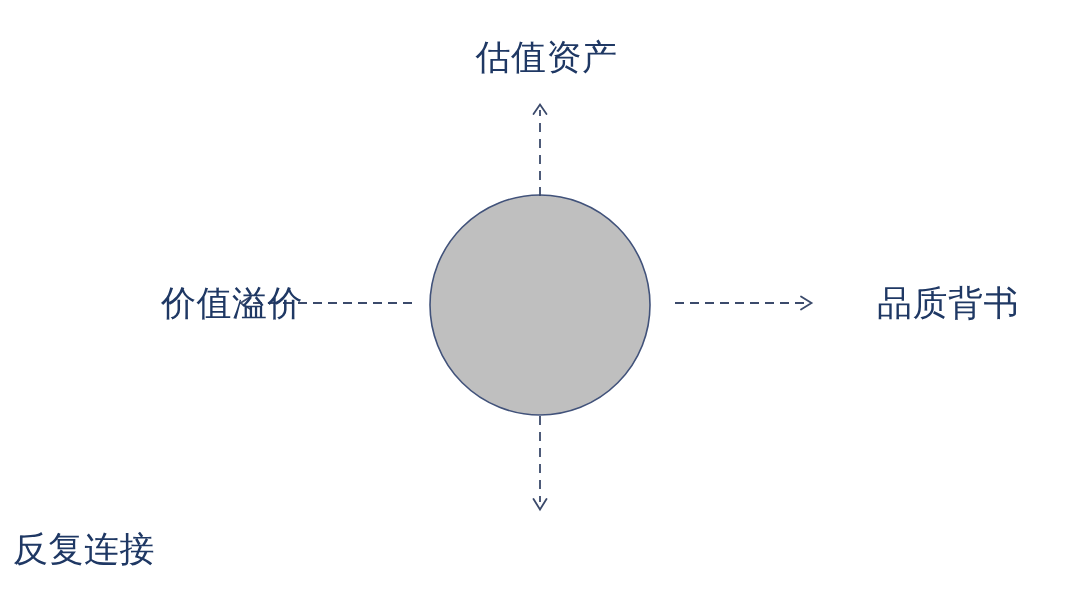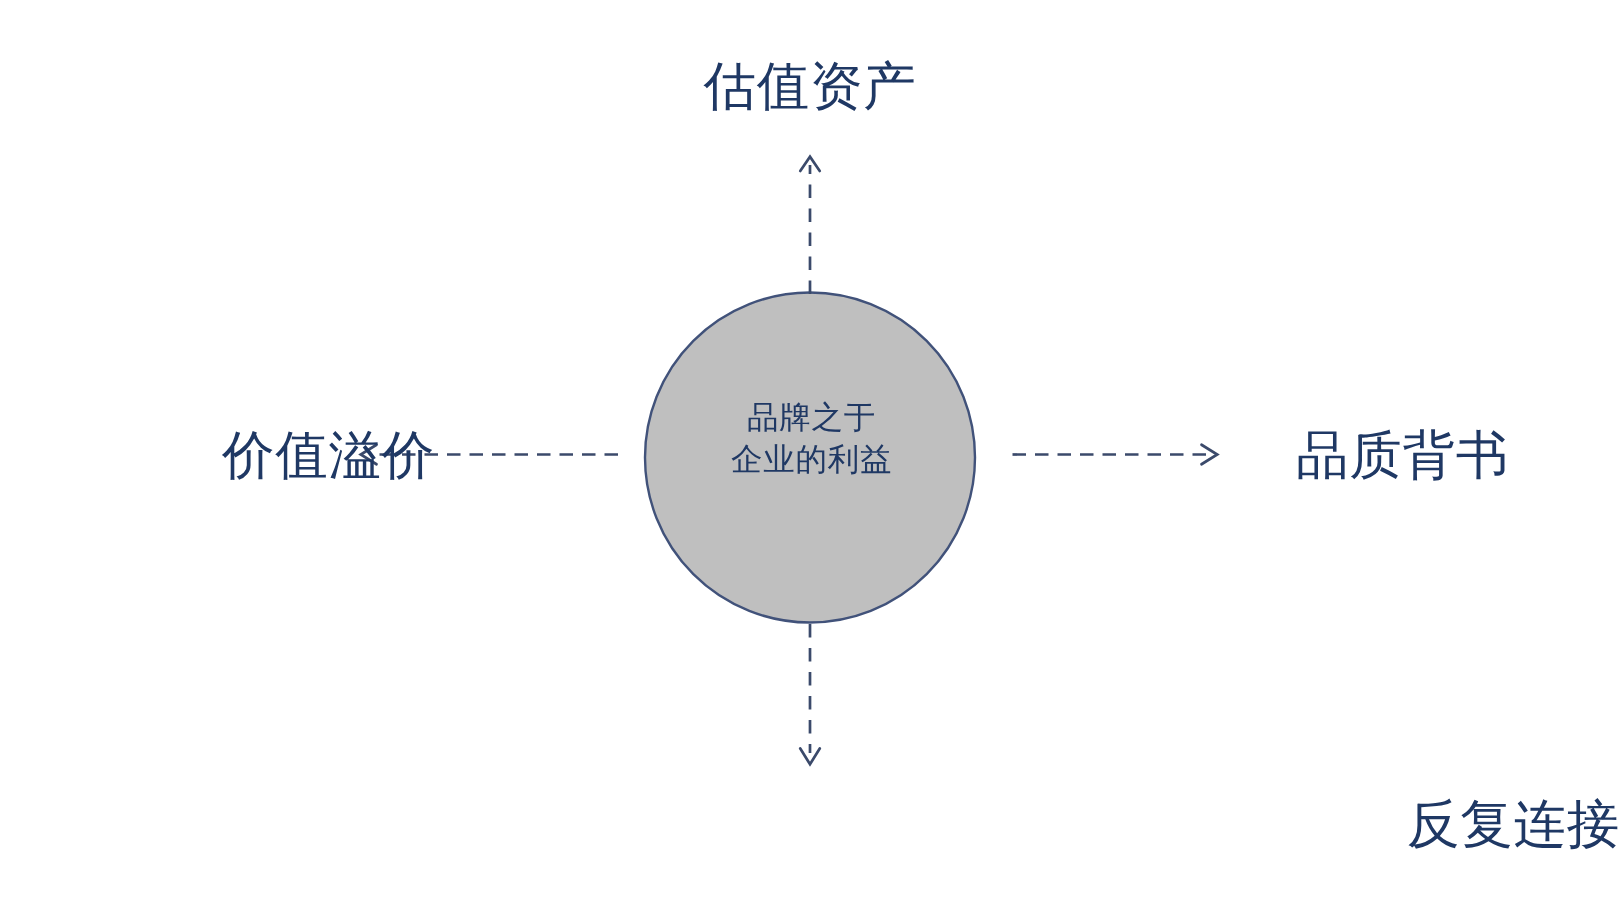--- a/index.html
+++ b/index.html
@@ -27,32 +27,33 @@
     height: 608px;
   }
   .node-label {
     position: absolute;
     font-family: "Liberation Serif", "DejaVu Serif", serif;
     font-size: 35px;
     line-height: 1;
     color: #1F3864;
     white-space: nowrap;
     letter-spacing: 0.5px;
+    padding-left: 13px;
   }
   #label-top {
     left: 0;
     right: 0;
     top: 40px;
     text-align: center;
   }
   #label-bottom {
     left: 0;
     right: 0;
     top: 532px;
-    text-align: right;
+    text-align: left;
   }
   #label-left {
     left: 0;
     width: 290px;
     top: 286px;
     text-align: right;
   }
   #label-right {
     left: 790px;
     width: 290px;
@@ -100,24 +101,20 @@
       <path d="M 251 296.5 L 240.5 303 L 251 309.5" fill="none" stroke="#3B4A6B" stroke-width="1.8" stroke-linecap="round" stroke-linejoin="miter"></path>
     </g>
 
     <g>
       <line x1="675" y1="303" x2="805" y2="303" stroke="#3B4A6B" stroke-width="1.8" stroke-dasharray="9 6" stroke-linecap="butt"></line>
       <path d="M 801 296.5 L 811.5 303 L 801 309.5" fill="none" stroke="#3B4A6B" stroke-width="1.8" stroke-linecap="round" stroke-linejoin="miter"></path>
     </g>
 
   </svg>
 
-  <div id="center-text">
-    <span class="center-line">品牌之于</span>
-    <span class="center-line">企业的利益</span>
-  </div>
 
   <div class="node-label" id="label-top">估值资产</div>
 
   <div class="node-label" id="label-right">品质背书</div>
 
   <div class="node-label" id="label-bottom">反复连接</div>
 
   <div class="node-label" id="label-left">价值溢价</div>
 
 </div>

